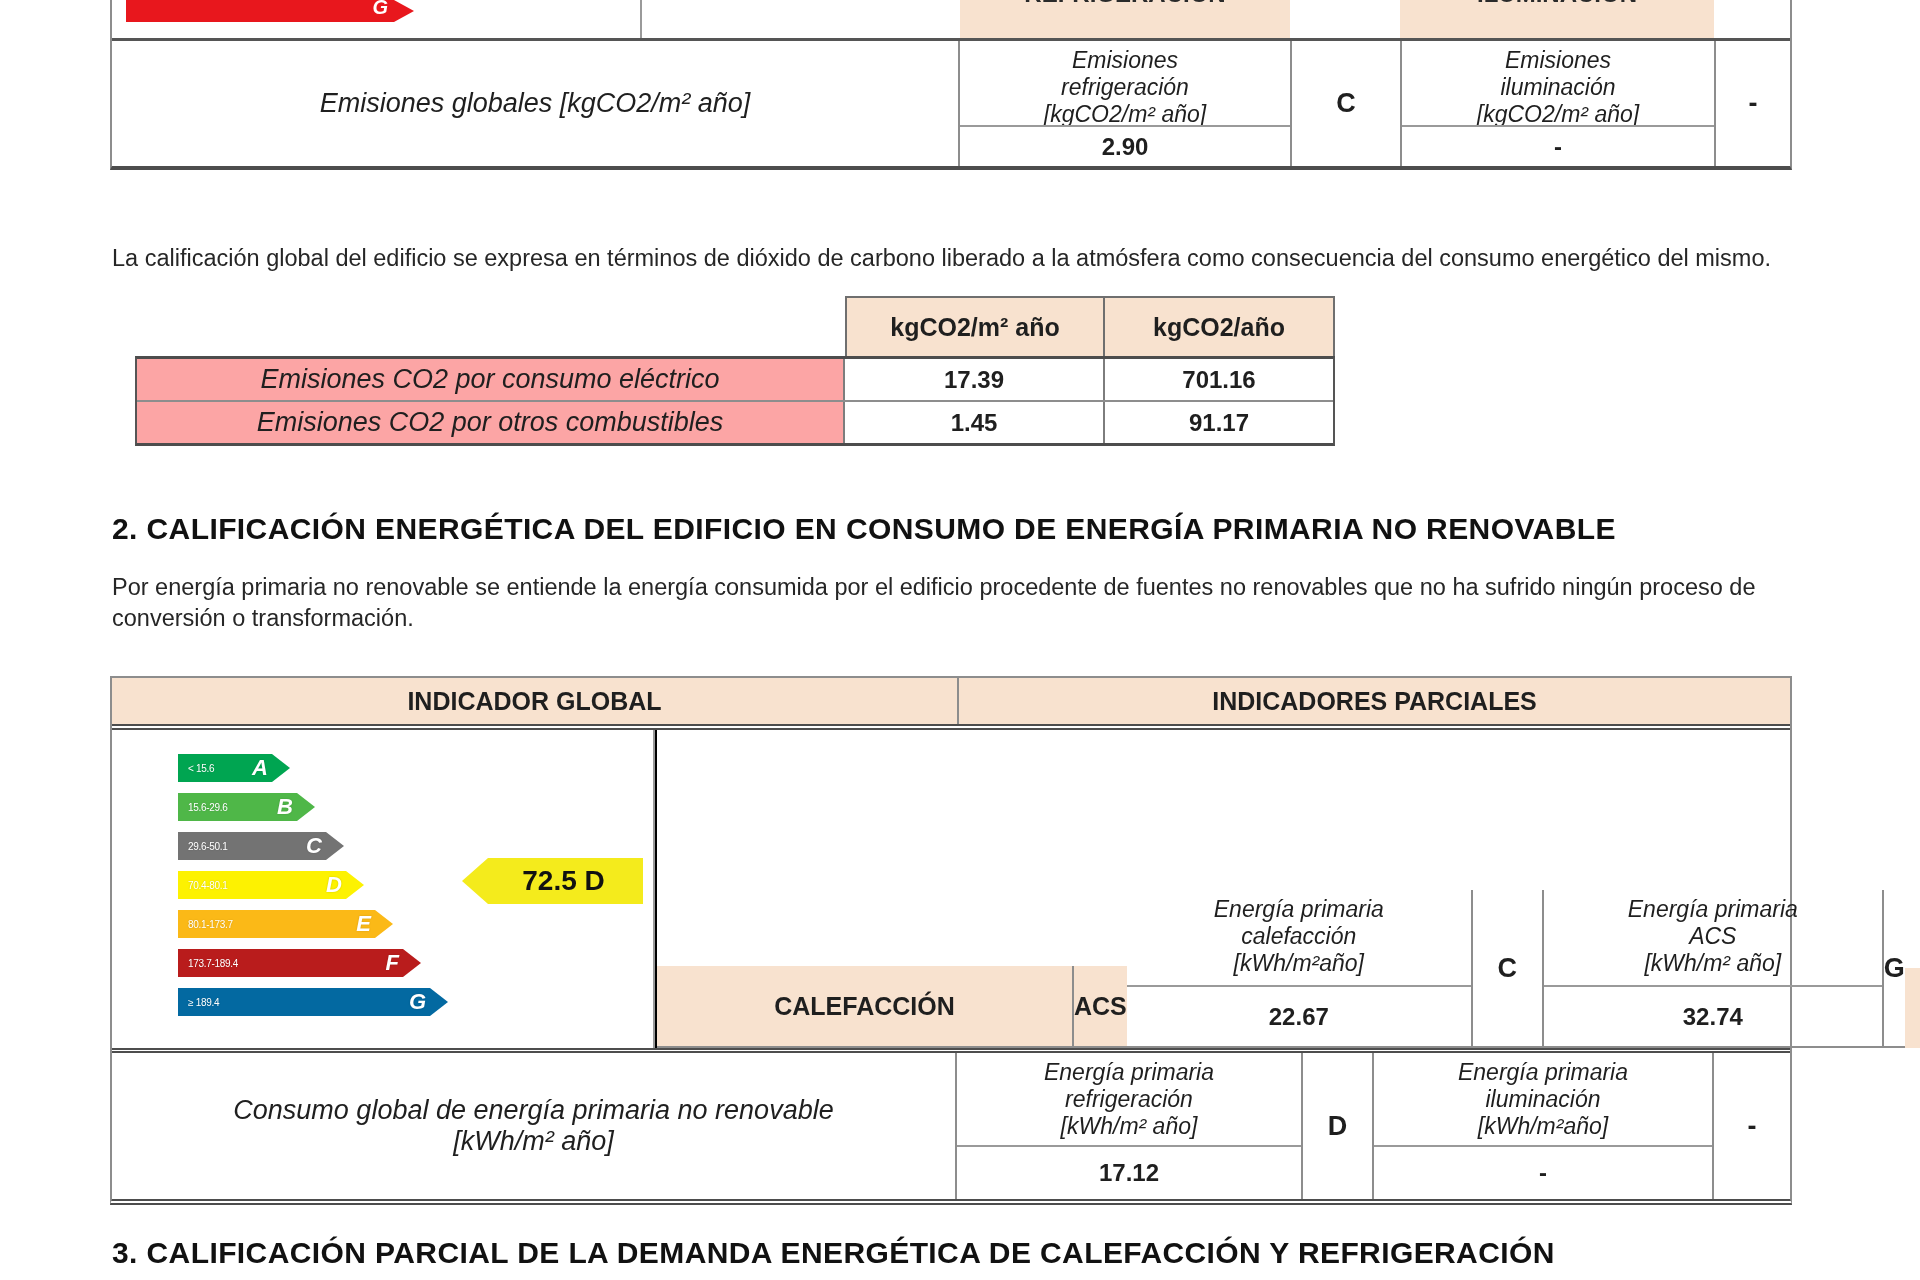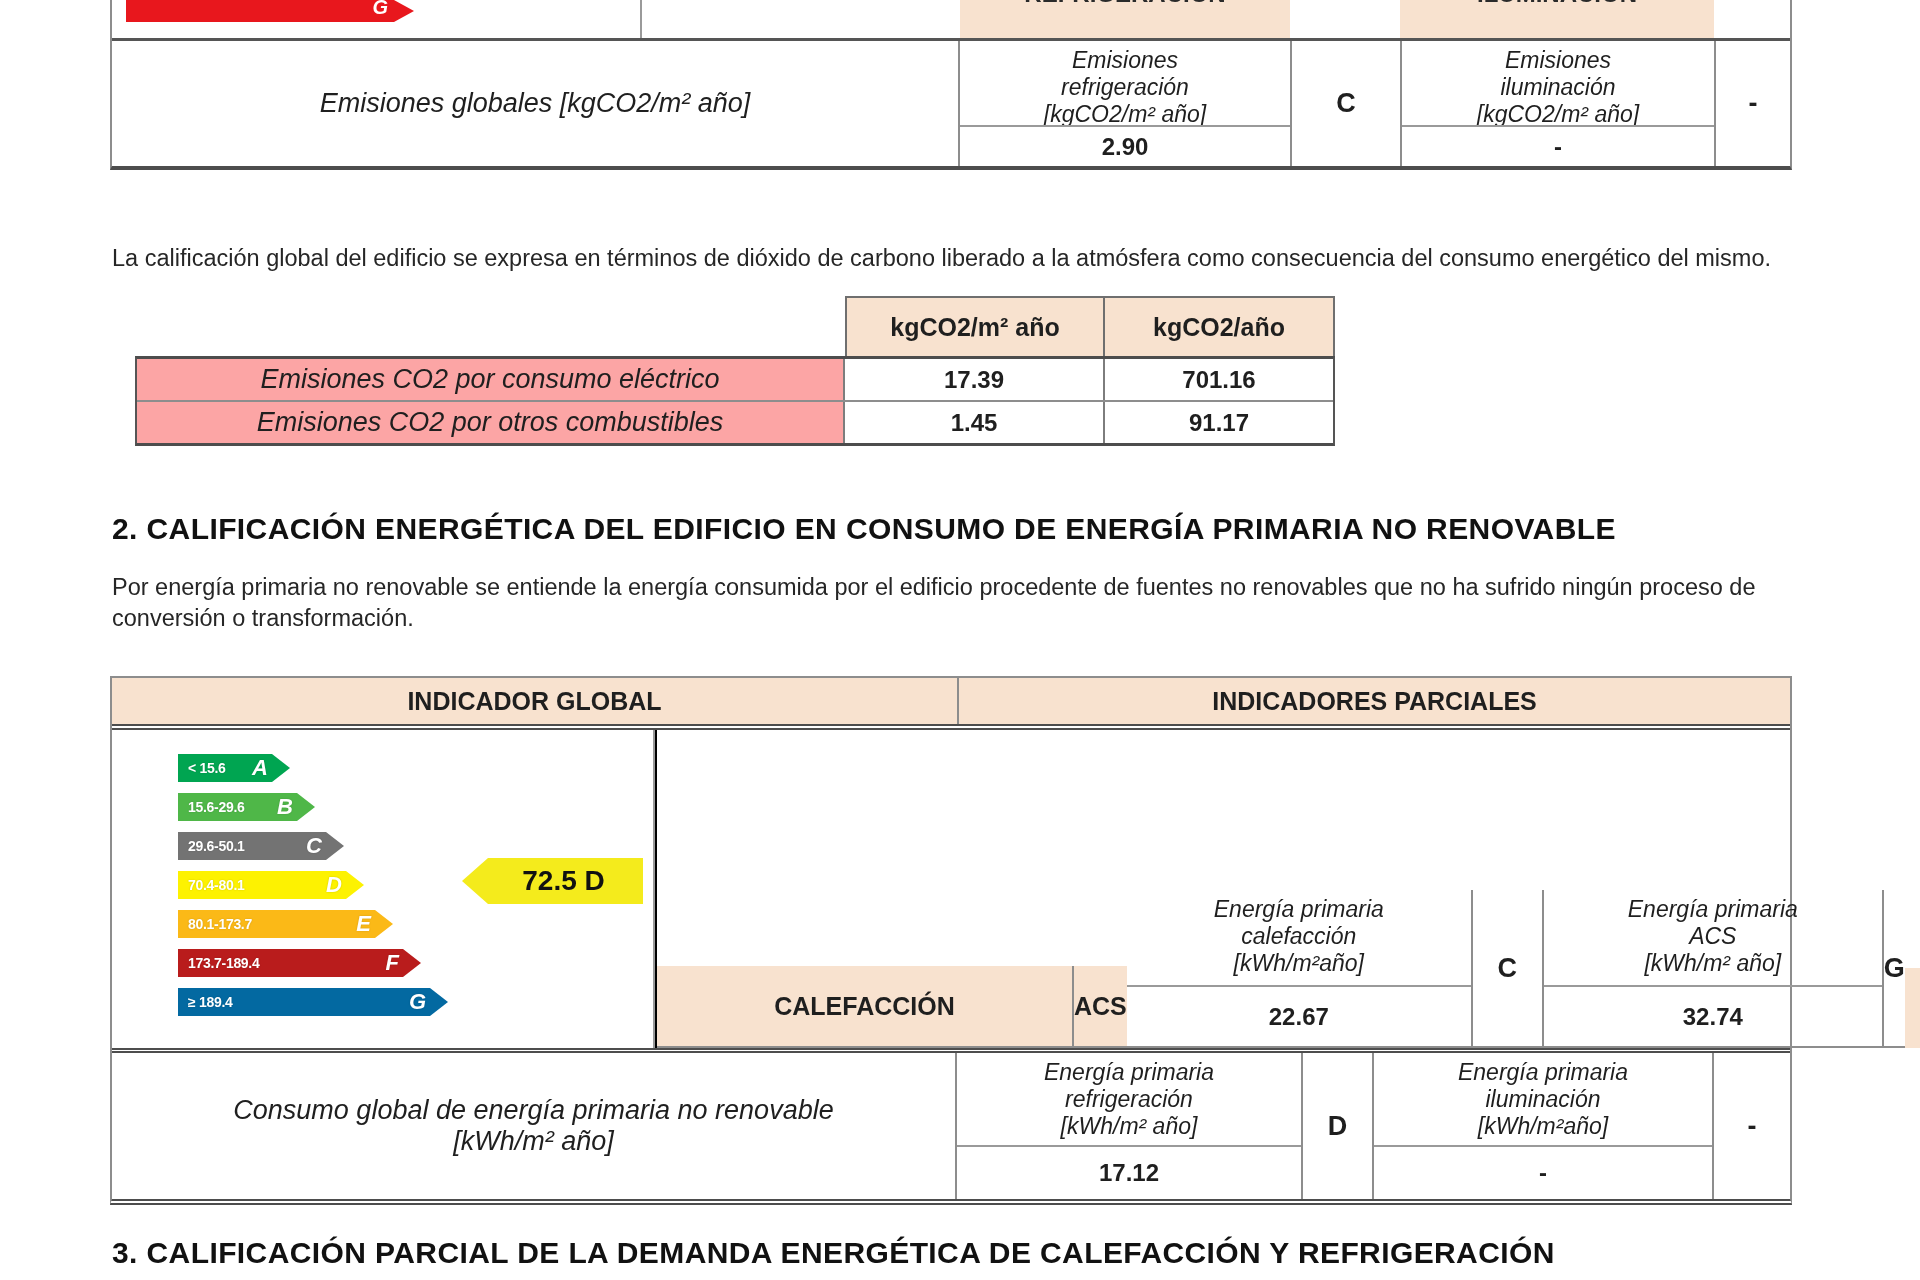--- a/index.html
+++ b/index.html
@@ -47,21 +47,21 @@
   .co2v2{flex:1;display:flex;align-items:center;justify-content:center;font-weight:600;font-size:24px;}
 
   
   #bigTable{left:110px;top:676px;width:1678px;border:2px solid #8d8d8d;border-bottom:6px double #4d4d4d;}
   #bigHdr{display:flex;height:46px;border-bottom:6px double #4d4d4d;}
   #bigHdr>div{display:flex;align-items:center;justify-content:center;font-weight:bold;font-size:25px;background:#f8e2cf;}
   #bigBody{display:flex;height:318px;}
   #scaleCell{width:543px;border-right:2px solid #9a9a9a;padding:24px 0 0 66px;box-sizing:border-box;}
   .arrow{position:relative;height:28px;margin-bottom:11px;color:#fff;display:flex;align-items:center;
          clip-path:polygon(0 0,calc(100% - 18px) 0,100% 50%,calc(100% - 18px) 100%,0 100%);}
-  .arrow .rng{font-size:14px;font-weight:bold;padding-left:10px;letter-spacing:-0.3px;text-shadow:0 0 2px rgba(0,0,0,0.18);}
+  .arrow .rng{font-size:10px;font-weight:normal;padding-left:10px;letter-spacing:-0.3px;text-shadow:0 0 2px rgba(0,0,0,0.18);}
   .arrow .ltr{position:absolute;right:22px;font-size:22px;font-weight:bold;font-style:italic;text-shadow:0 0 2px rgba(0,0,0,0.18);}
   #markerCell{flex:1;position:relative;}
   #marker{position:absolute;top:128px;right:12px;width:181px;height:46px;
           clip-path:polygon(0 50%,26px 0,100% 0,100% 100%,26px 100%);
           display:flex;align-items:center;justify-content:center;padding-left:22px;box-sizing:border-box;
           font-weight:bold;font-size:28px;color:#111;}
   #rightBody{flex:1;display:flex;flex-direction:row;border-left:2px solid #000000;margin-left:-2px;align-items:flex-end;}
   .subhdrRow{display:flex;height:80px;border-bottom:2px solid #8d8d8d;}
   .subhdrRow>div{display:flex;align-items:center;justify-content:center;font-weight:bold;font-size:25px;background:#f8e2cf;}
   .valsRow{display:flex;height:156px;border-bottom:2px solid #8d8d8d;}

